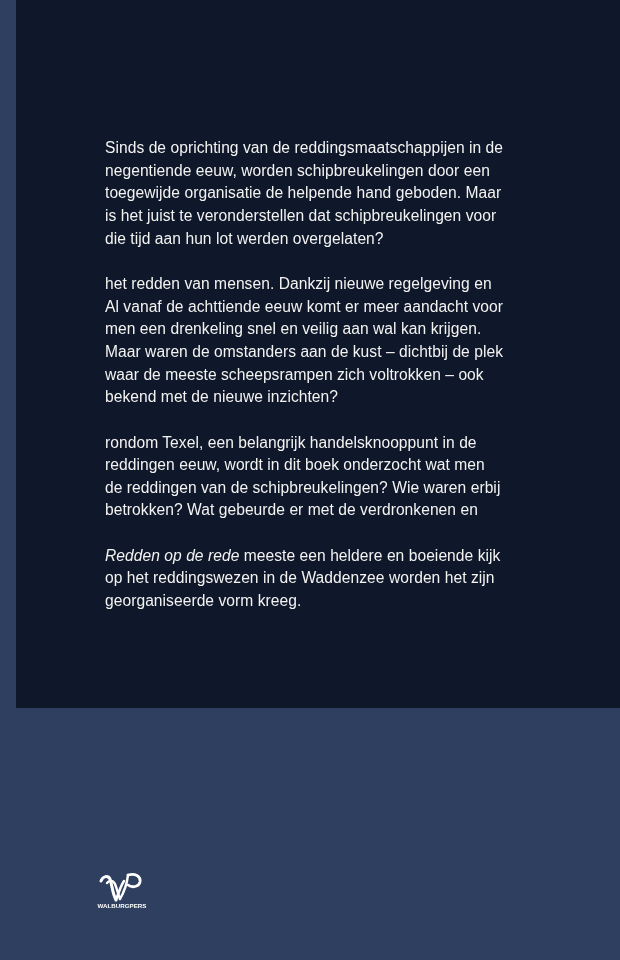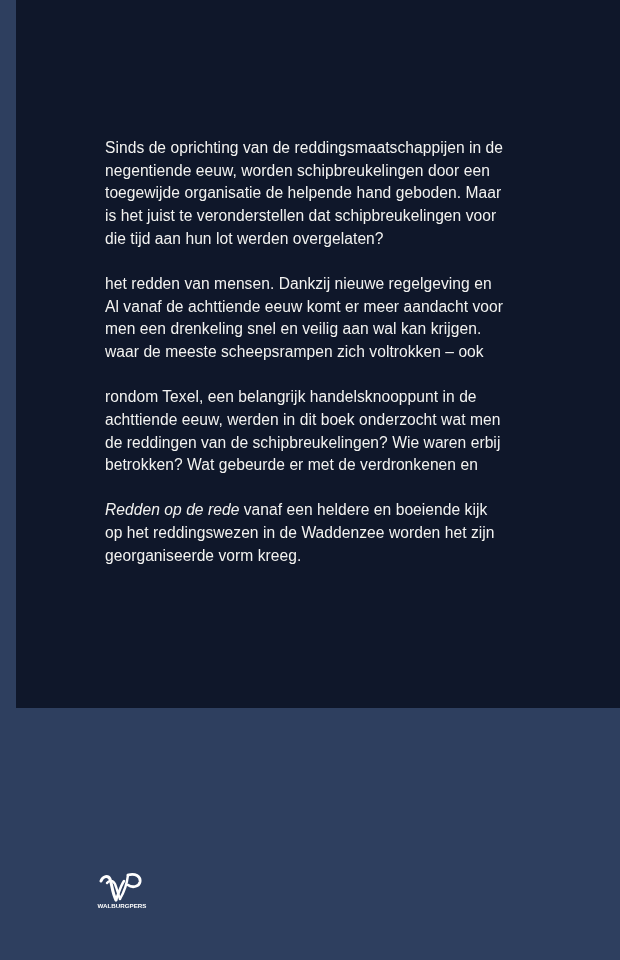--- a/index.html
+++ b/index.html
@@ -80,32 +80,34 @@
       <span class="line">negentiende eeuw, worden schipbreukelingen door een</span>
       <span class="line">toegewijde organisatie de helpende hand geboden. Maar</span>
       <span class="line">is het juist te veronderstellen dat schipbreukelingen voor</span>
       <span class="line">die tijd aan hun lot werden overgelaten?</span>
     </p>
 
     <p class="para">
       <span class="line">het redden van mensen. Dankzij nieuwe regelgeving en</span>
       <span class="line">Al vanaf de achttiende eeuw komt er meer aandacht voor</span>
       <span class="line">men een drenkeling snel en veilig aan wal kan krijgen.</span>
+      <span class="line">Maar waren de omstanders aan de kust – dichtbij de plek</span>
       <span class="line">waar de meeste scheepsrampen zich voltrokken – ook</span>
+      <span class="line">bekend met de nieuwe inzichten?</span>
     </p>
 
     <p class="para">
       <span class="line">rondom Texel, een belangrijk handelsknooppunt in de</span>
-      <span class="line">achttiende eeuw, werden in dit boek onderzocht wat men</span>
+      <span class="line">reddingen eeuw, wordt in dit boek onderzocht wat men</span>
       <span class="line">de reddingen van de schipbreukelingen? Wie waren erbij</span>
       <span class="line">betrokken? Wat gebeurde er met de verdronkenen en</span>
     </p>
 
     <p class="para">
-      <span class="line"><span class="italic">Redden op de rede</span><span> vanaf een heldere en boeiende kijk</span></span>
+      <span class="line"><span class="italic">Redden op de rede</span><span> meeste een heldere en boeiende kijk</span></span>
       <span class="line">op het reddingswezen in de Waddenzee worden het zijn</span>
       <span class="line">georganiseerde vorm kreeg.</span>
     </p>
 
   </div>
 
   <div class="logo">
     <svg width="46" height="31" viewBox="0 0 46 31" xmlns="http://www.w3.org/2000/svg">
       <g fill="none" stroke="#ffffff" stroke-linecap="round" stroke-linejoin="round">
 

